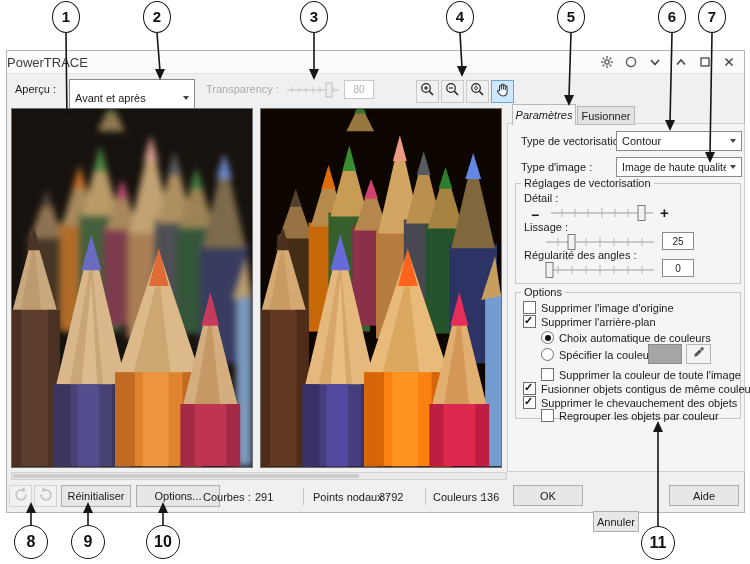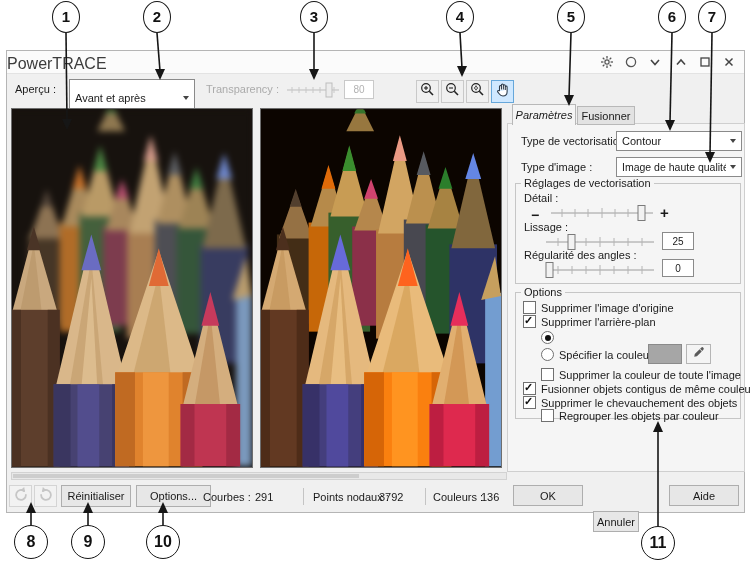--- a/index.html
+++ b/index.html
@@ -1,21 +1,21 @@
 <!DOCTYPE html>
 <html><head>
 <meta charset="utf-8">
 <style>
   html,body{margin:0;padding:0;background:#fff;font-family:"Liberation Sans",sans-serif;}
   .stage{position:relative;width:750px;height:564px;background:#fff;overflow:hidden;}
   .abs{position:absolute;}
   
   .dialog{position:absolute;left:6px;top:50px;width:739px;height:463px;background:#f0f0f0;border:1px solid #b5b5b5;box-sizing:border-box;}
   .titlebar{position:absolute;left:0;top:0;width:100%;height:22px;background:#fbfbfb;border-bottom:1px solid #e3e3e3;}
-  .title{position:absolute;left:0;top:4px;font-size:16px;color:#3c3c3c;}
+  .title{position:absolute;left:0;top:4px;font-size:13px;color:#3c3c3c;}
   .tbicon{position:absolute;top:3px;width:16px;height:16px;display:flex;align-items:center;justify-content:center;}
   .toolbar-label{position:absolute;font-size:11px;color:#1c1c1c;}
   .disabled-label{color:#ababab;}
   .dropdown{position:absolute;background:#fff;border:1px solid #8a8a8a;box-sizing:border-box;font-size:11px;color:#1a1a1a;display:flex;align-items:center;padding:0 5px;white-space:nowrap;overflow:hidden;}
   .dropdown .txt{flex:1;overflow:hidden;}
   .caret{width:0;height:0;border-left:3.5px solid transparent;border-right:3.5px solid transparent;border-top:4.5px solid #444;margin-left:4px;flex:none;}
   .valbox{position:absolute;background:#fff;border:1px solid #8a8a8a;box-sizing:border-box;font-size:10px;color:#1a1a1a;display:flex;align-items:center;justify-content:center;}
   .valbox.disabled{border-color:#c9c9c9;color:#b2b2b2;}
   .toolbtn{position:absolute;width:23px;height:23px;background:#f0f0f0;border:1px solid #c9c9c9;box-sizing:border-box;display:flex;align-items:center;justify-content:center;}
   .toolbtn.selected{background:#cfe8ff;border-color:#66a7da;}
@@ -309,20 +309,21 @@
     <div class="cbrow" style="left:516px;top:250px">
         <span class="cb"></span>
         <span>Supprimer l'image d'origine</span>
       </div>
     <div class="cbrow" style="left:516px;top:264px">
         <span class="cb checked"></span>
         <span>Supprimer l'arrière-plan</span>
       </div>
     <div class="cbrow" style="left:534px;top:280px">
         <span class="radio checked"></span>
+        <span>Choix automatique de couleurs</span>
       </div>
     <div class="cbrow" style="left:534px;top:297px">
         <span class="radio"></span>
         <span>Spécifier la couleur :</span>
       </div>
     <div class="swatch" style="left:641px;top:293px;width:34px;height:20px"></div>
     <div class="minibtn" style="left:679px;top:293px;width:25px;height:20px">
       <span><svg width="13" height="13" viewBox="0 0 14 14">
             <path d="M12.2 1.8 a1.6 1.6 0 0 1 0 2.3 l-1.2 1.2 -2.3 -2.3 1.2 -1.2 a1.6 1.6 0 0 1 2.3 0 z M8.2 3.5 l2.3 2.3 -5.2 5.2 -2.9 .6 .6 -2.9 z" fill="#5a5a5a"></path>
           </svg></span>
@@ -352,21 +353,21 @@
     </div>
     <div class="minibtn" style="left:27px;top:434px;width:23px;height:22px;background:#f2f2f2;border-color:#d4d4d4">
       <span><svg width="16" height="16" viewBox="0 0 18 18">
             <g transform="translate(18,0) scale(-1,1)">
               <path d="M14.5 10 a5.5 5.5 0 1 1 -2.2 -4.4" fill="none" stroke="#c6c6c6" stroke-width="2" stroke-linecap="round"></path>
               <polygon points="12.6,1.2 13.6,6.8 8.2,5.2" fill="#c6c6c6"></polygon>
             </g>
           </svg></span>
     </div>
     <div class="btn" style="left:54px;top:434px;width:70px;height:22px">Réinitialiser</div>
-    <div class="btn" style="left:129px;top:434px;width:75px;height:22px">Options...</div>
+    <div class="btn" style="left:129px;top:434px;width:84px;height:22px">Options...</div>
     <span class="stat-label" style="left:196px;top:440px">Courbes :</span>
     <span class="stat-label" style="left:248px;top:440px">291</span>
     <div class="vsep" style="left:296px;top:437px;height:17px"></div>
     <span class="stat-label" style="left:306px;top:440px">Points nodaux :</span>
     <span class="stat-label" style="left:372px;top:440px">3792</span>
     <div class="vsep" style="left:418px;top:437px;height:17px"></div>
     <span class="stat-label" style="left:426px;top:440px">Couleurs :</span>
     <span class="stat-label" style="left:474px;top:440px">136</span>
     <div class="btn" style="left:506px;top:434px;width:70px;height:21px">OK</div>
     <div class="btn" style="left:586px;top:460px;width:46px;height:21px">Annuler</div>

